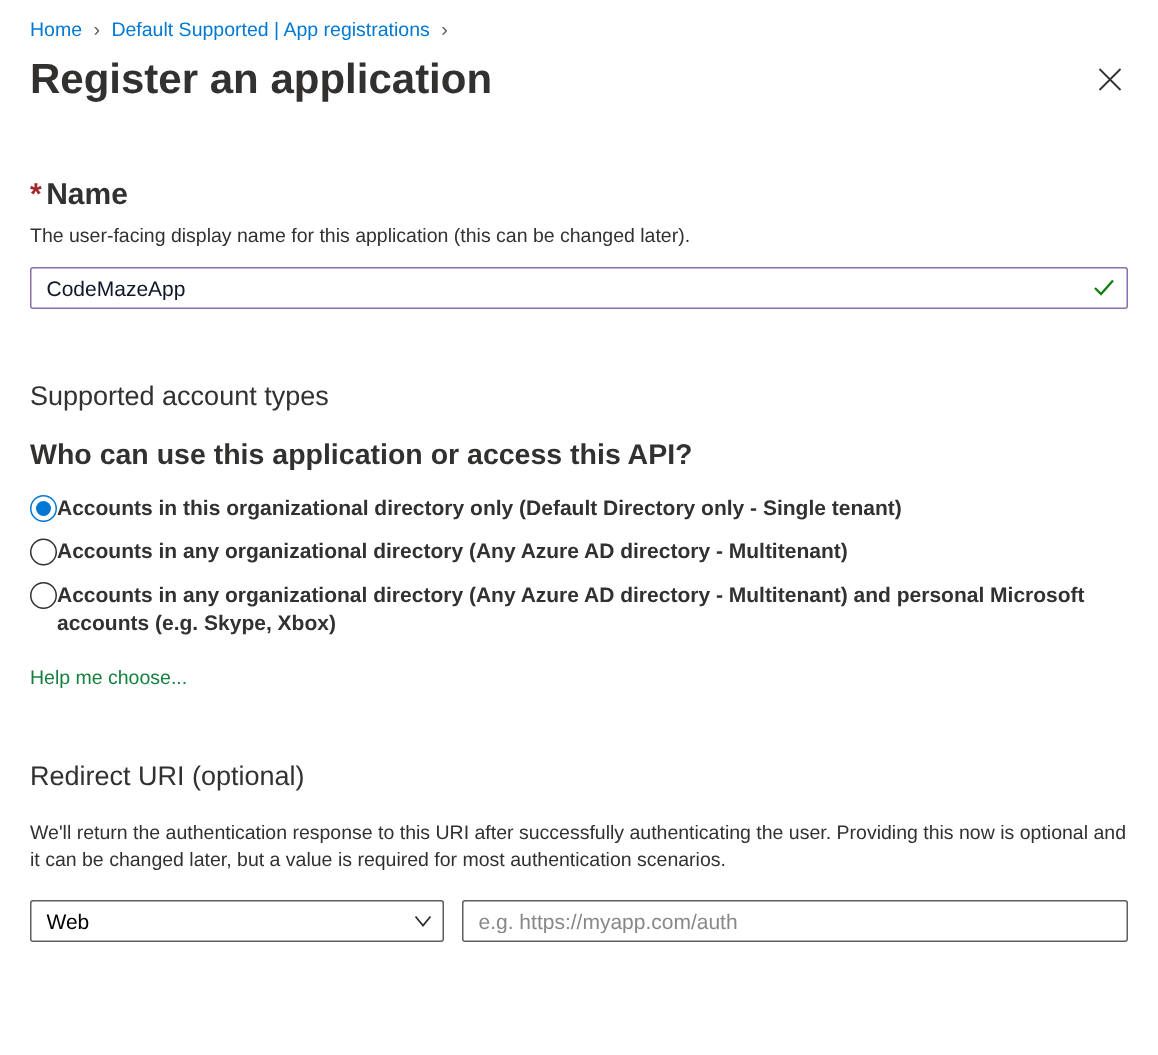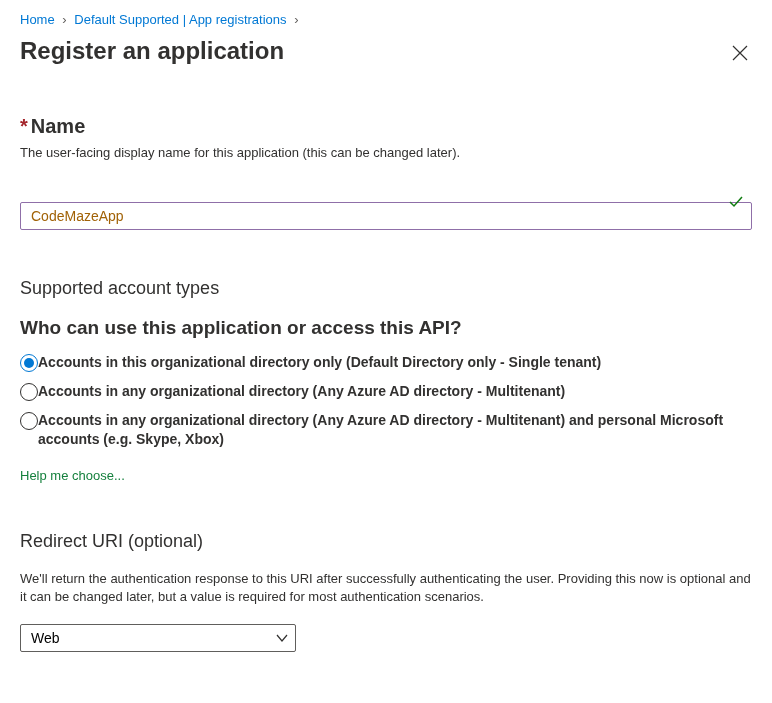--- a/index.html
+++ b/index.html
@@ -17,21 +17,21 @@
       color: #605e5c;
     }
     .breadcrumb a { color: #0078d4; text-decoration: none; }
     .breadcrumb .sep { margin: 0 4px; color: #605e5c; }
     .header-row {
       display: flex;
       justify-content: space-between;
       align-items: flex-start;
     }
     h1 {
-      font-size: 24px;
+      font-size: 28px;
       font-weight: 600;
       color: #323130;
       margin-bottom: 50px;
     }
     .close-btn {
       background: none;
       border: none;
       cursor: pointer;
       padding: 4px;
       margin-top: 4px;
@@ -54,23 +54,22 @@
       position: relative;
       margin-bottom: 48px;
     }
     .text-input {
       width: 100%;
       padding: 5px 30px 5px 10px;
       border: 1px solid #8f6fa8;
       border-radius: 2px;
       font-size: 14px;
       font-family: inherit;
-      color: #a16207;
+      color: #0f172a;
       outline: none;
-      margin-top: 28px;
     }
     .check-icon {
       position: absolute;
       right: 8px;
       top: 50%;
       transform: translateY(-50%);
       color: #107c10;
     }
     .check-icon svg { width: 16px; height: 16px; display:block;}
     .subheading {
@@ -219,16 +218,17 @@
 
 <div class="redirect-row">
   <div class="select-wrap">
     <button class="select-box">Web</button>
     <span class="chevron">
       <svg viewBox="0 0 12 12">
           <path d="M1 3 L6 9 L11 3" stroke="#323130" stroke-width="1.2" fill="none"></path>
         </svg>
     </span>
   </div>
+  <input type="text" class="uri-input" placeholder="e.g. https://myapp.com/auth" style="">
 </div>
 
 
 
 
 </body></html>

